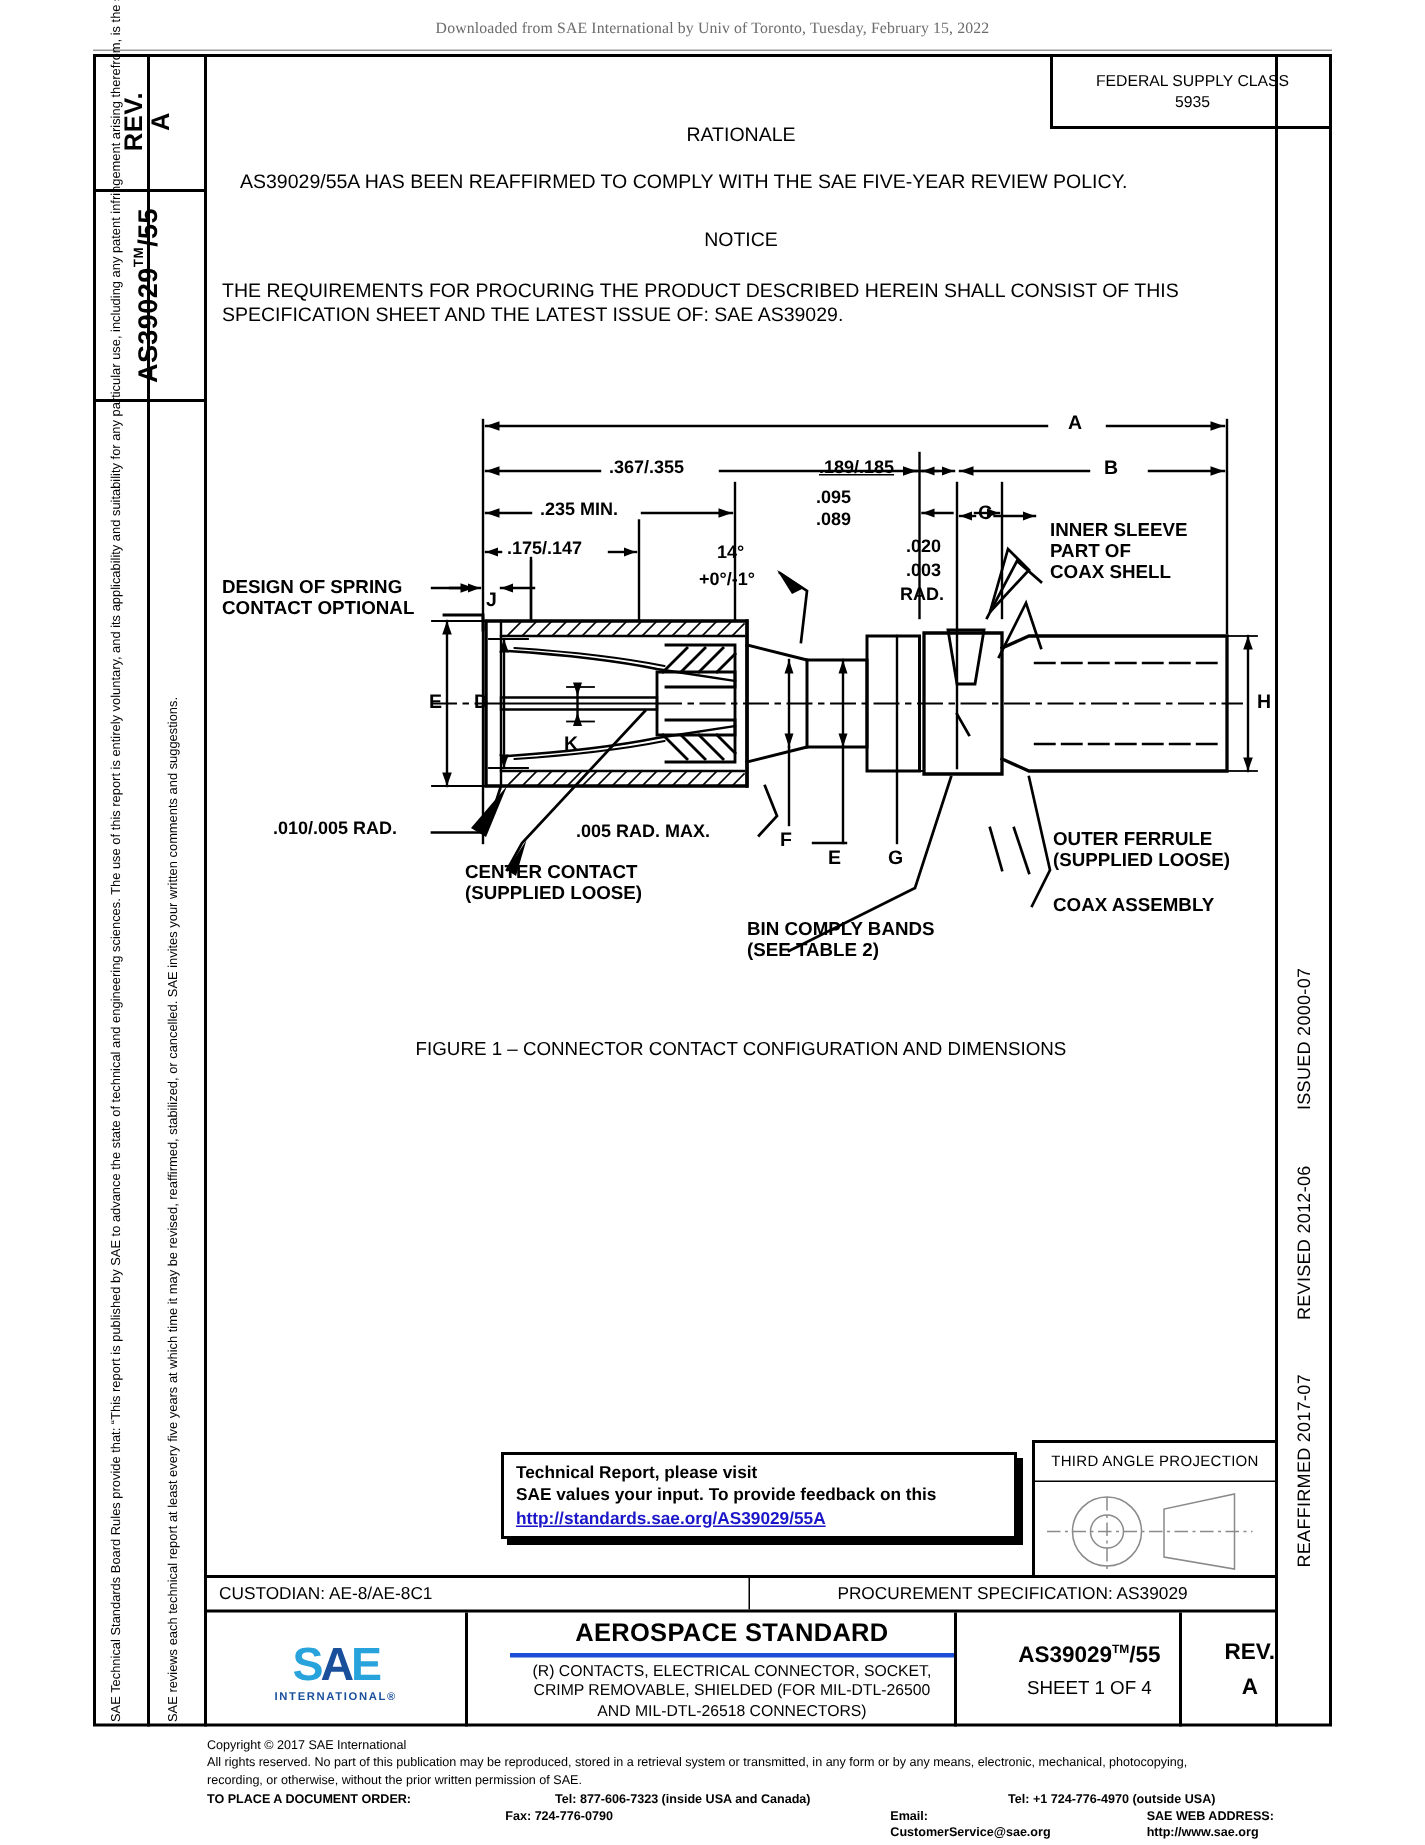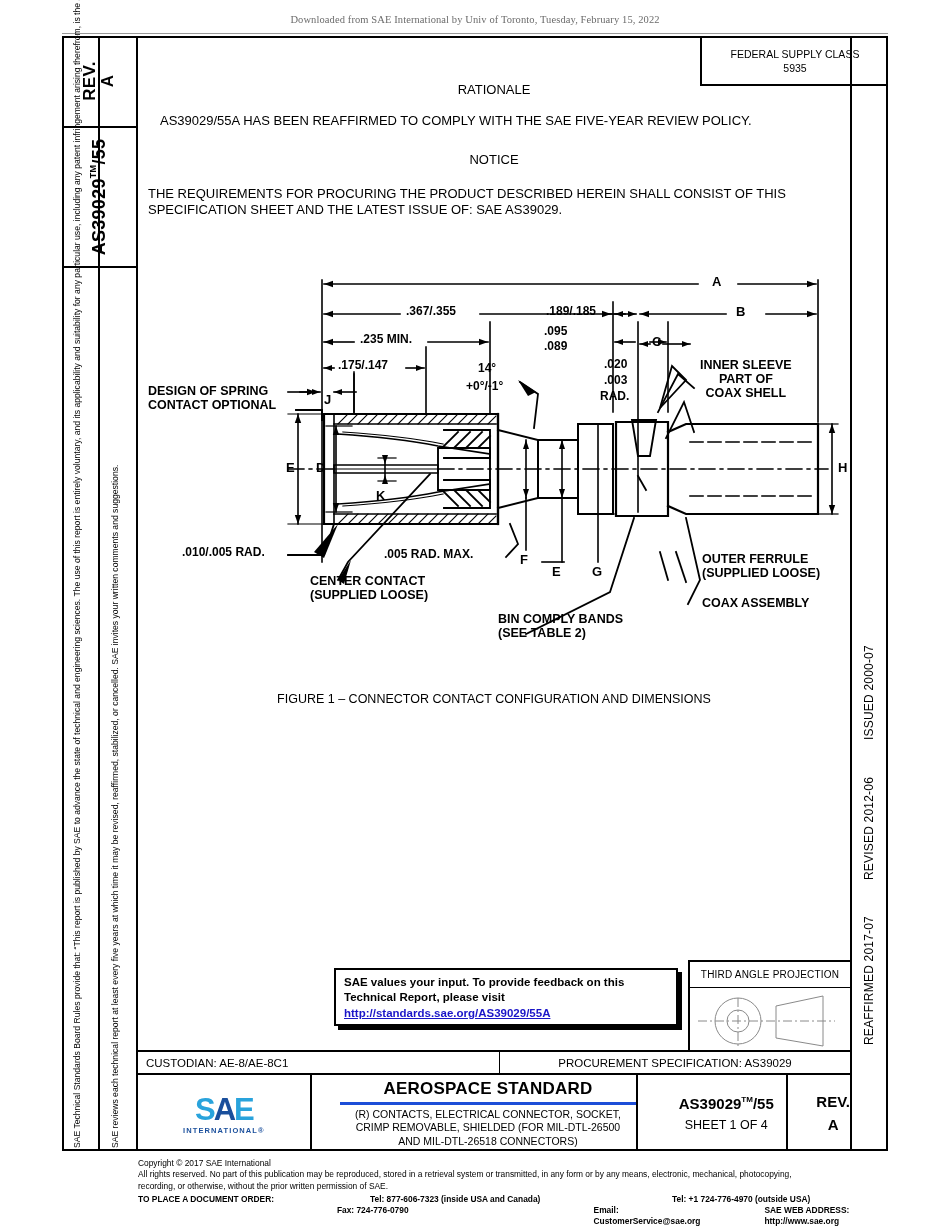--- a/index.html
+++ b/index.html
@@ -374,21 +374,21 @@
 
         <path d="M508 228 L500 214" stroke-width="1.8"></path>
       </g>
     </svg>
 
     <div class="dimc" style="left:574px;top:12px;">A</div>
     <div class="dimc" style="left:598px;top:42px;">B</div>
     <div class="dim" style="left:268px;top:43px;">.367/.355</div>
     <div class="dim" style="left:222px;top:71px;">.235 MIN.</div>
     <div class="dim" style="left:200px;top:97px;">.175/.147</div>
-    <div class="dim" style="left:408px;top:43px;">.189/.185</div>
+    <div class="dim" style="left:408px;top:43px;text-decoration:underline;">.189/.185</div>
     <div class="dim" style="left:406px;top:63px;">.095</div>
     <div class="dim" style="left:406px;top:78px;">.089</div>
     <div class="dimc" style="left:514px;top:72px;">C</div>
     <div class="dim" style="left:466px;top:96px;">.020</div>
     <div class="dim" style="left:466px;top:112px;">.003</div>
     <div class="dim" style="left:462px;top:128px;">RAD.</div>
     <div class="dim" style="left:340px;top:100px;">14°</div>
     <div class="dim" style="left:328px;top:118px;">+0°/-1°</div>
     <div class="dimc" style="left:186px;top:130px;">J</div>
     <div class="dimc" style="left:148px;top:198px;">E</div>
@@ -398,21 +398,21 @@
     <div class="dimc" style="left:414px;top:302px;">E</div>
     <div class="dimc" style="left:454px;top:302px;">G</div>
     <div class="dimc" style="left:700px;top:198px;">H</div>
     <div class="dim" style="left:44px;top:284px;">.010/.005 RAD.</div>
     <div class="dim" style="left:246px;top:286px;">.005 RAD. MAX.</div>
 
     <div class="lbl" style="left:10px;top:122px;">
       <span>DESIGN OF SPRING</span><br>
       <span>CONTACT OPTIONAL</span>
     </div>
-    <div class="lbl" style="left:562px;top:96px;text-align:center;">
+    <div class="lbl" style="left:562px;top:84px;">
       <span>INNER SLEEVE</span><br>
       <span>PART OF</span><br>
       <span>COAX SHELL</span>
     </div>
     <div class="lbl" style="left:172px;top:312px;">
       <span>CENTER CONTACT</span><br>
       <span>(SUPPLIED LOOSE)</span>
     </div>
     <div class="lbl" style="left:360px;top:350px;">
       <span>BIN COMPLY BANDS</span><br>
@@ -422,22 +422,22 @@
       <span>OUTER FERRULE</span><br>
       <span>(SUPPLIED LOOSE)</span>
     </div>
     <div class="lbl" style="left:564px;top:334px;">COAX ASSEMBLY</div>
   </div>
 
   <div class="figcap">FIGURE 1 – CONNECTOR CONTACT CONFIGURATION AND DIMENSIONS</div>
 
   <div class="fbshadow"></div>
   <div class="fbbox">
+    <div>Technical Report, please visit</div>
     <div>SAE values your input. To provide feedback on this</div>
-    <div>Technical Report, please visit</div>
     <a href="#">http://standards.sae.org/AS39029/55A</a>
   </div>
 
   <div class="tap">
     <div class="tap-hd">THIRD ANGLE PROJECTION</div>
     <svg width="160" height="62" viewBox="0 0 160 62">
       <g stroke="#8a8a8a" fill="none" stroke-width="1">
         <circle cx="48" cy="33" r="23"></circle>
         <circle cx="48" cy="33" r="11"></circle>
         <line x1="8" y1="33" x2="145" y2="33" stroke-dasharray="9,3,2,3"></line>

